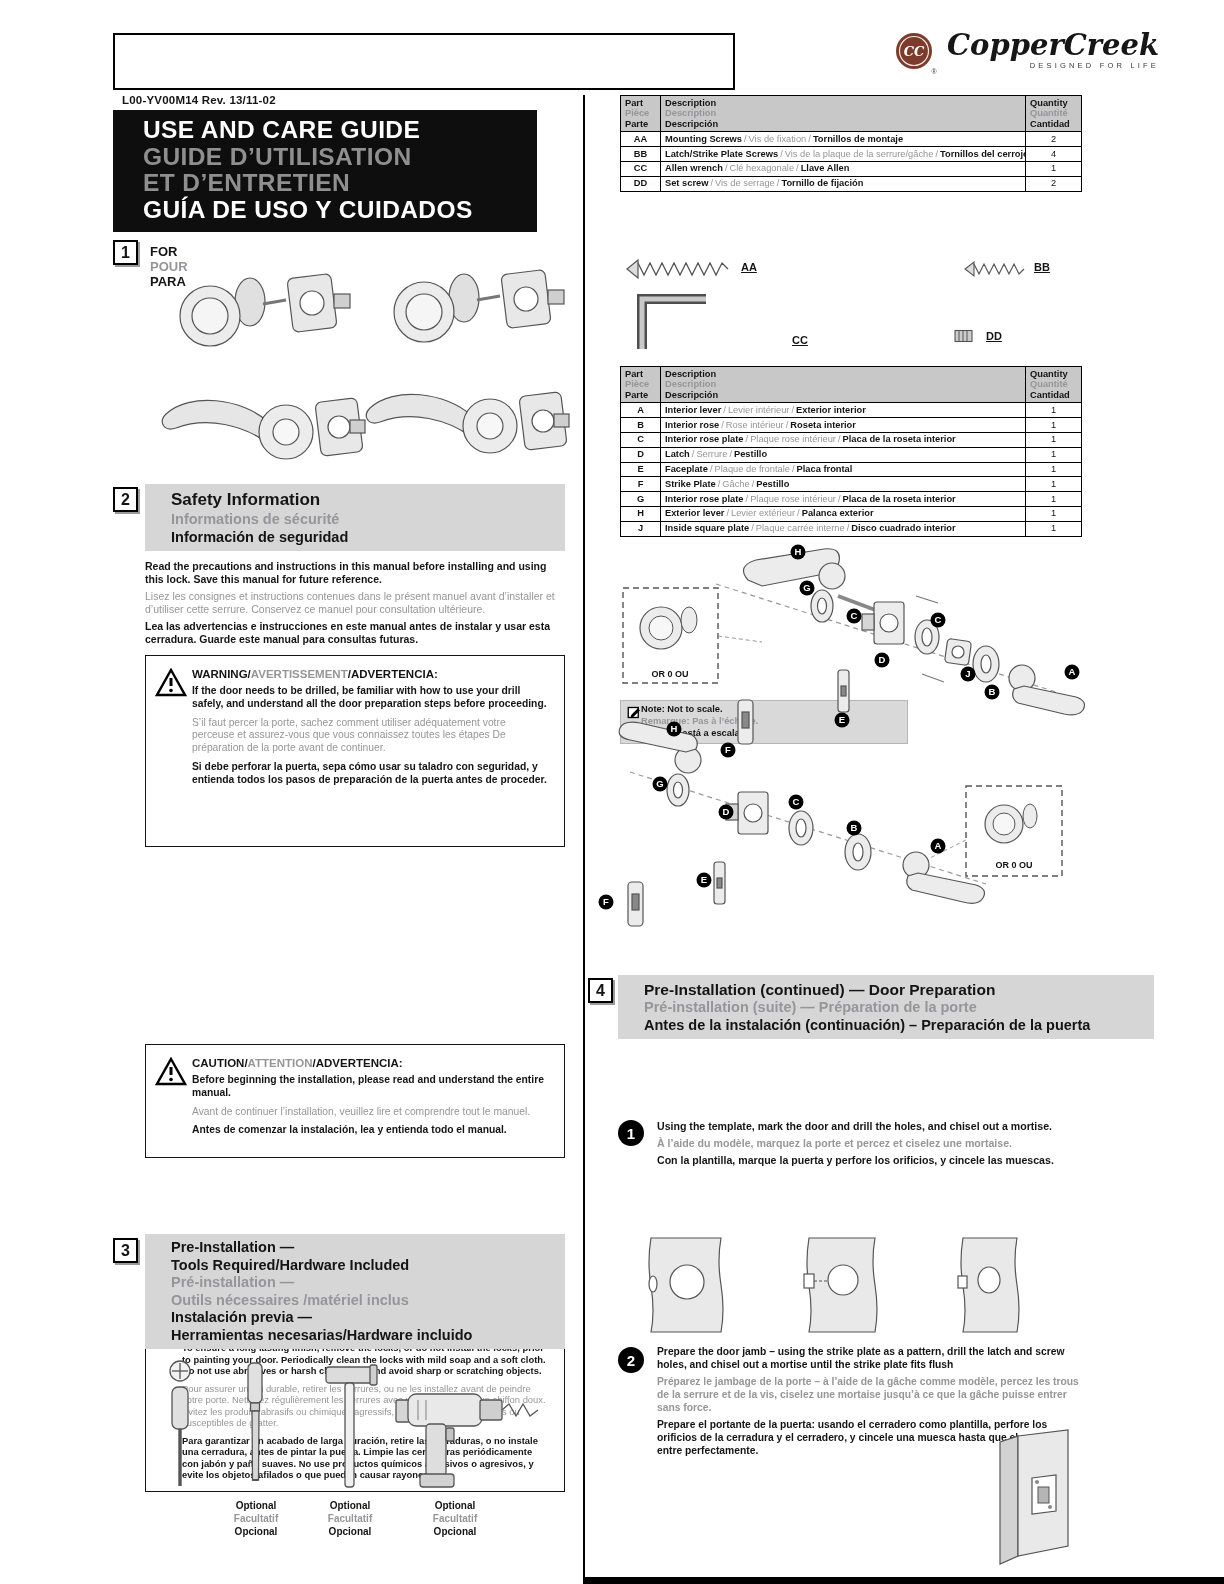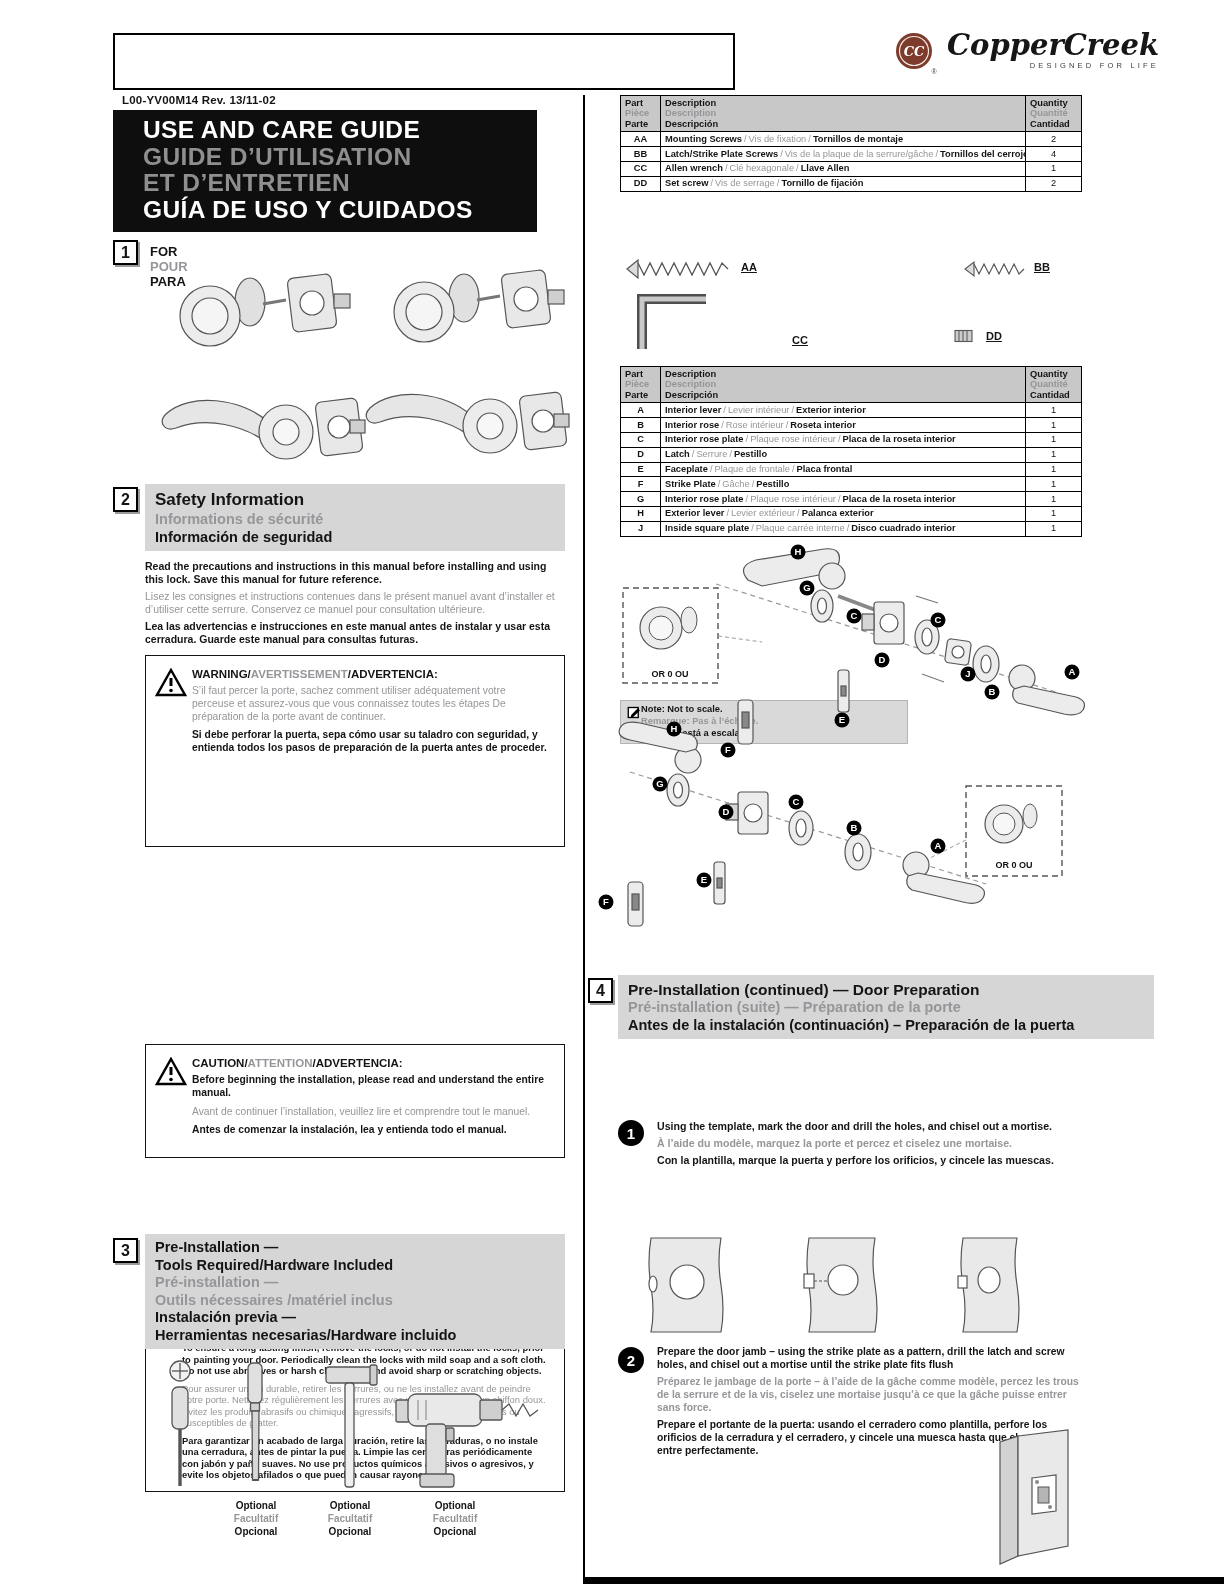--- a/index.html
+++ b/index.html
@@ -16,21 +16,21 @@
 .titleblock .tl{font-size:24.5px;line-height:26.5px;font-weight:800;letter-spacing:.4px}
 .titleblock .tl.fr{color:#8f8f8f}
 
 .logo{display:flex;align-items:flex-start;gap:8px}
 .logo-name{font-family:"DejaVu Serif",serif;font-style:italic;font-weight:700;font-size:29px;line-height:30px;color:#161616}
 .logo-tag{font-size:7.5px;letter-spacing:3.2px;color:#3a3a3a;text-align:right;margin-top:1px}
 
 .numsq{width:25px;height:25px;background:#fff;border:2px solid #000;box-shadow:2px 2px 0 #9b9b9b;display:flex;align-items:center;justify-content:center;font-weight:700;font-size:16px}
 .stepc{width:26px;height:26px;border-radius:50%;background:#000;color:#fff;display:flex;align-items:center;justify-content:center;font-weight:700;font-size:15px}
 
-.sechead{background:#d6d6d6;padding:5px 10px}
+.sechead{background:#d6d6d6;padding:5px 26px}
 .h-en{font-size:17px;line-height:21px;font-weight:700;color:#141414}
 .h-fr{font-size:14.5px;line-height:18px;font-weight:700;color:#96969a}
 .h-es{font-size:14.5px;line-height:18px;font-weight:700;color:#141414}
 .h3line{font-size:14.5px;line-height:17.5px;font-weight:700}
 
 .forblock div{font-size:13px;line-height:15px;font-weight:700}
 
 .intro{font-size:10.5px;line-height:12.6px}
 .intro p{margin-bottom:5px}
 
@@ -136,20 +136,21 @@
 </div>
 
 <div class="abs alert" style="left:145px;top:655px;width:420px;height:192px">
   <svg class="aicon" width="32" height="30" viewBox="0 0 32 30">
     <path d="M16 2 L30 27 H2 Z" fill="#fff" stroke="#000" stroke-width="2.4"></path>
     <line x1="16" y1="10" x2="16" y2="18" stroke="#000" stroke-width="3"></line>
     <circle cx="16" cy="22.5" r="1.8" fill="#000"></circle>
   </svg>
   <div class="ahead"><span class="b">WARNING/</span><span class="gb">AVERTISSEMENT</span><span class="b">/ADVERTENCIA:</span></div>
   <div class="abody">
+    <p class="b">If the door needs to be drilled, be familiar with how to use your drill safely, and understand all the door preparation steps before proceeding.</p>
     <p class="g">S’il faut percer la porte, sachez comment utiliser adéquatement votre perceuse et assurez-vous que vous connaissez toutes les étapes De préparation de la porte avant de continuer.</p>
     <p class="b">Si debe perforar la  puerta, sepa cómo usar su  taladro con seguridad, y entienda todos  los pasos de preparación de la puerta antes de proceder.</p>
   </div>
 </div>
 
 <div class="abs alert" style="left:145px;top:852px;width:420px;height:114px">
   <svg class="aicon" width="32" height="30" viewBox="0 0 32 30">
     <path d="M16 2 L30 27 H2 Z" fill="#fff" stroke="#000" stroke-width="2.4"></path>
     <line x1="16" y1="10" x2="16" y2="18" stroke="#000" stroke-width="3"></line>
     <circle cx="16" cy="22.5" r="1.8" fill="#000"></circle>

